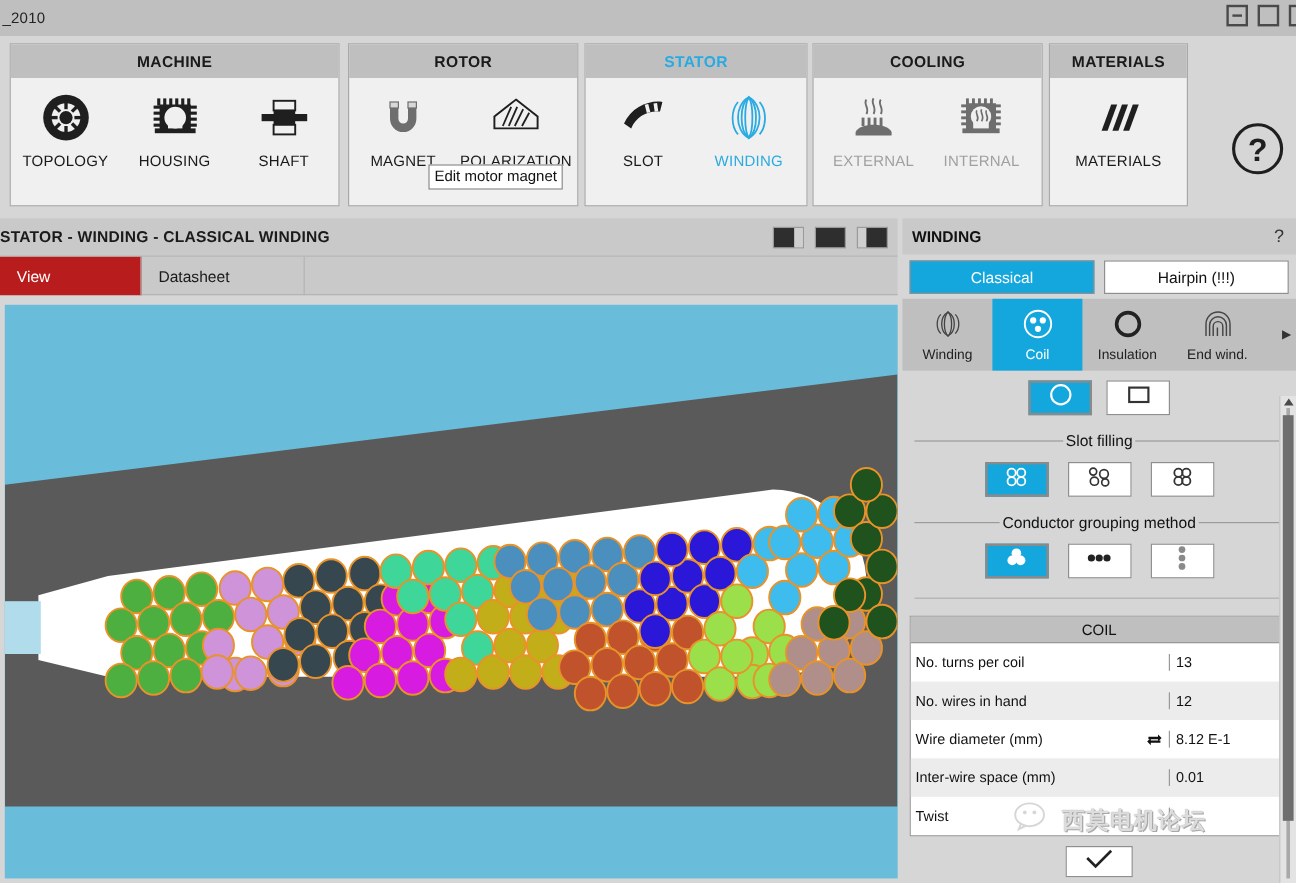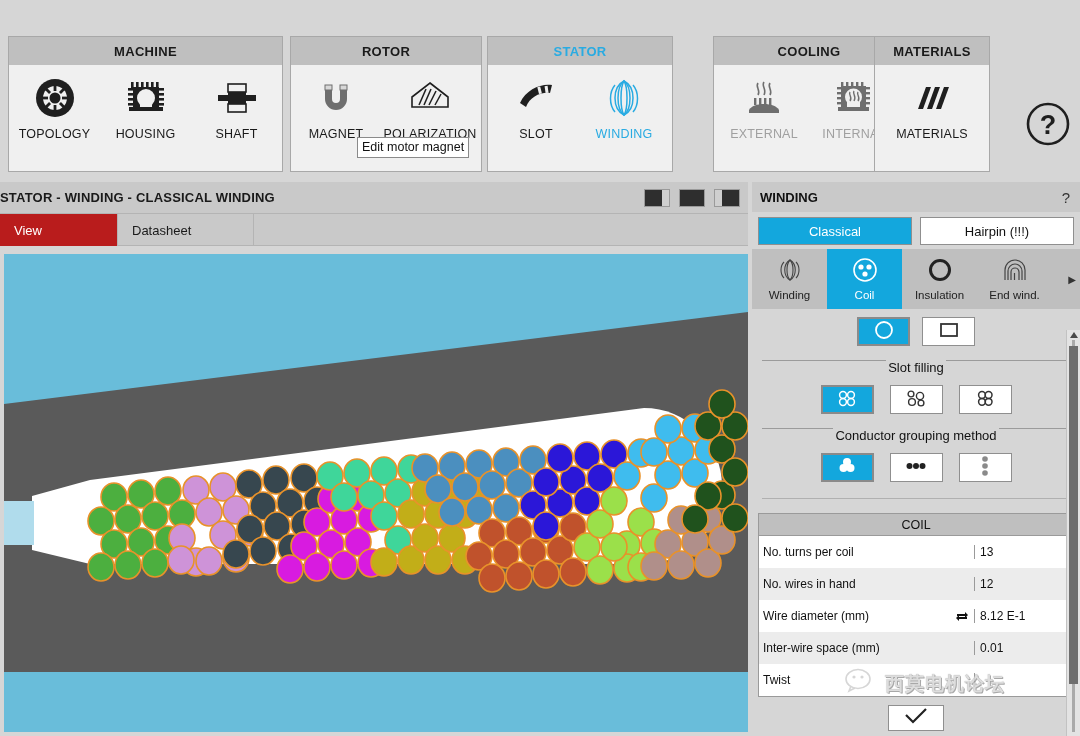--- a/index.html
+++ b/index.html
@@ -152,21 +152,21 @@
   }
 
   .opt-row { display: flex; justify-content: center; gap: 12px; }
   .opt-btn {
     width: 53px; height: 29px; border: 1px solid #8f8f8f; background: #ffffff;
     display: flex; align-items: center; justify-content: center; cursor: pointer;
   }
   .opt-btn.active { background: #13A7DD; border: 2px solid #8a8a8a; }
 
   .section-sep {
-    display: flex; align-items: flex-start; margin: 14px 10px 10px 10px;
+    display: flex; align-items: center; margin: 14px 10px 10px 10px;
     font-size: 13px; color: #111; gap: 2px;
   }
   .section-sep .line { flex: 1; height: 1px; background: #9b9b9b; }
 
   .plain-sep { margin: 16px 10px 0 10px; height: 1px; background: #b0b0b0; }
 
   
   #coil-table {
     margin: 14px 6px 0 6px; border: 1px solid #9a9a9a; background: #ffffff;
   }
@@ -220,20 +220,28 @@
     font-size: 19px; color: #d8d8d8; font-weight: bold;
     text-shadow: 0 0 1px #8a8a8a, 1px 1px 0 #9c9c9c;
     letter-spacing: 1px; white-space: nowrap;
   }
 </style>
 </head>
 <body>
 
 <div id="app">
 
+  <div id="titlebar">
+    <span id="title-text">_2010</span>
+    <div id="win-controls">
+      <div class="win-btn min"></div>
+      <div class="win-btn max"></div>
+      <div class="win-btn" style="margin-right:-12px;"></div>
+    </div>
+  </div>
 
   <div id="ribbon">
 
     <div class="rib-group" style="left:8px; width:275px; height:136px;">
       <div class="rib-title">MACHINE</div>
       <div class="rib-items">
         <div class="rib-item">
           <div class="rib-icon">
             <svg width="44" height="44" viewBox="0 0 44 44">
               <circle cx="22" cy="22" r="19" fill="#1f1f1f"></circle>
@@ -346,21 +354,21 @@
                 <path d="M12 9 C6 16 6 29 12 36"></path>
                 <path d="M30 9 C36 16 36 29 30 36"></path>
               </g>
             </svg>
           </div>
           <div class="rib-label">WINDING</div>
         </div>
       </div>
     </div>
 
-    <div class="rib-group" style="left:677px; width:192px; height:136px;margin-left:36px;">
+    <div class="rib-group" style="left:677px; width:192px; height:136px;">
       <div class="rib-title">COOLING</div>
       <div class="rib-items">
         <div class="rib-item dim" style="width:90px;">
           <div class="rib-icon">
             <svg width="42" height="42" viewBox="0 0 42 42">
               <g fill="none" stroke="#6e6e6e" stroke-width="1.6">
                 <path d="M15 6 C12 10 18 13 15 18"></path>
                 <path d="M21 5 C18 9 24 12 21 18"></path>
                 <path d="M27 6 C24 10 30 13 27 18"></path>
               </g>

